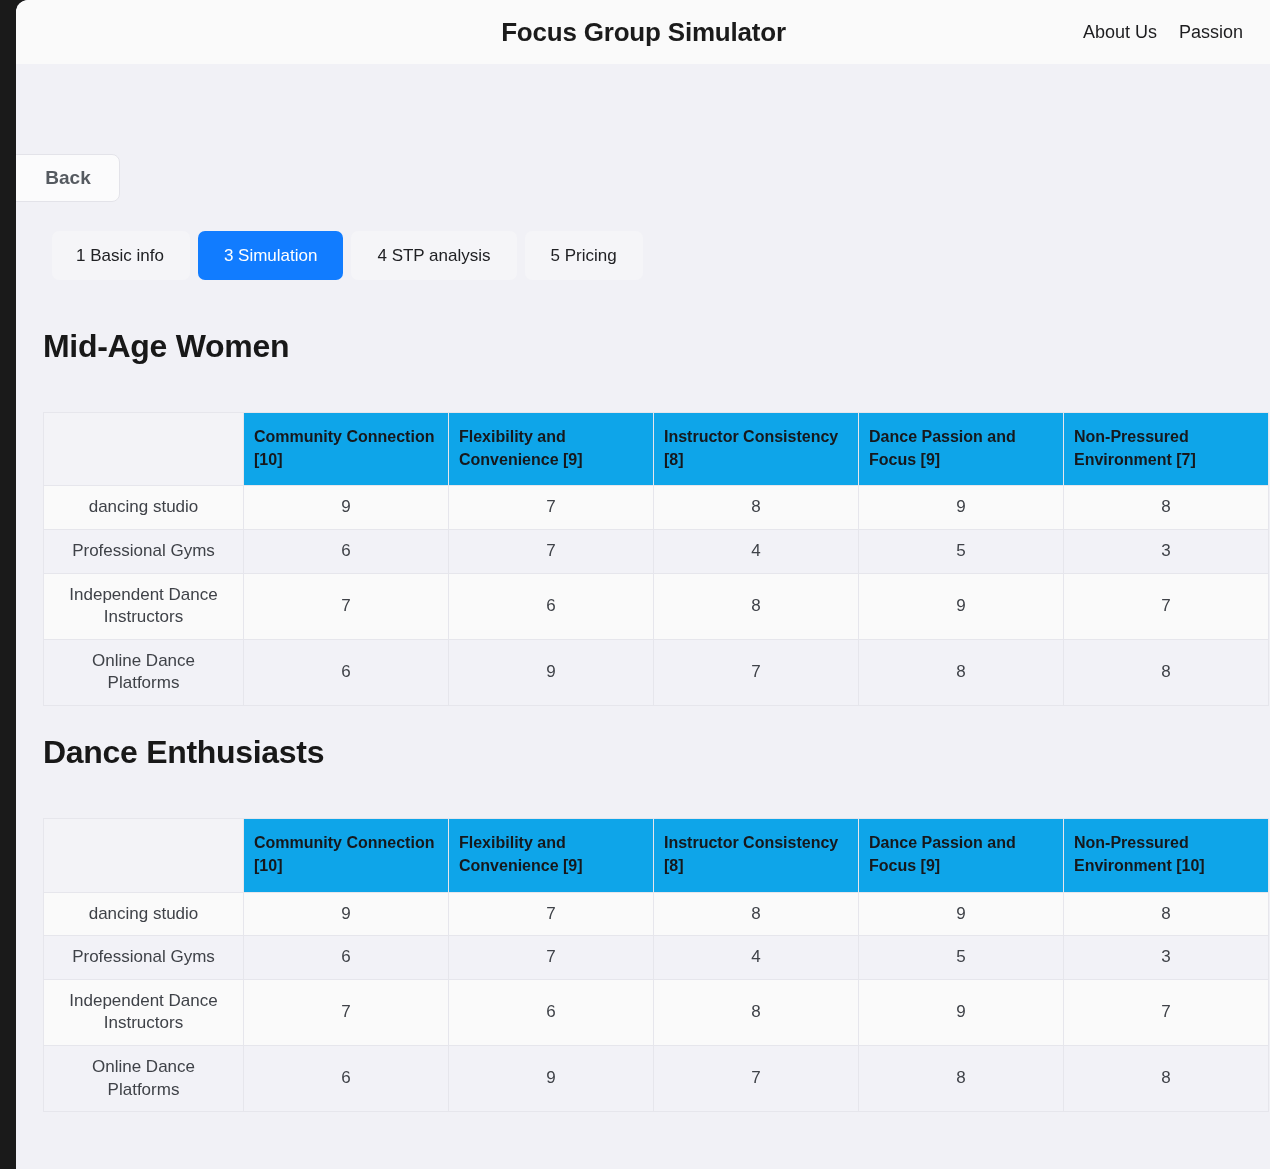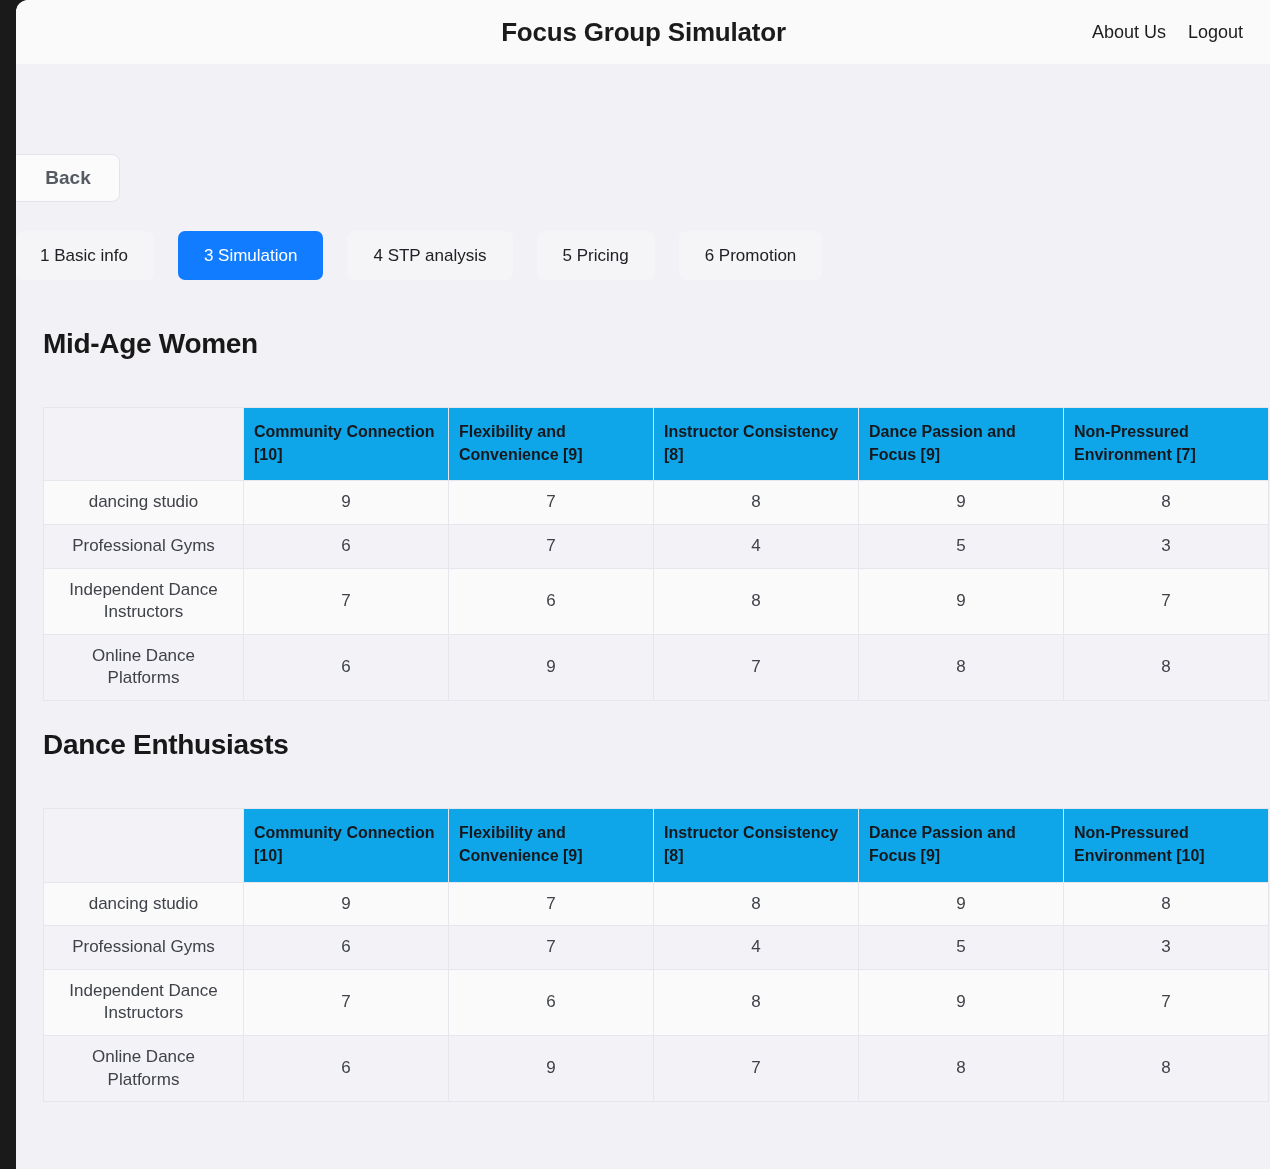--- a/index.html
+++ b/index.html
@@ -72,22 +72,23 @@
     padding-left: 18px;
     cursor: pointer;
   }
 
   
   #tabs {
     position: absolute;
     left: 0; top: 231px;
     display: flex;
     align-items: stretch;
-    gap: 24px;
+    gap: 8px;
     height: 49px;
+    padding-left: 36px;
   }
   .tab {
     background: #f5f5f8;
     border-radius: 7px;
     display: flex;
     align-items: center;
     justify-content: center;
     padding: 0 26px;
     font-size: 17px;
     color: #202124;
@@ -103,21 +104,21 @@
   
   #content {
     position: absolute;
     left: 0; top: 300px;
     width: 1255px;
   }
   .section { margin-bottom: 0; }
   .section-title {
     margin: 0;
     padding: 28px 0 0 27px;
-    font-size: 28px;
+    font-size: 32px;
     font-weight: 700;
     color: #181818;
     letter-spacing: -0.3px;
   }
   .table-wrap {
     margin: 47px 46px 0 27px;
   }
   table.grid {
     width: 100%;
     border-collapse: collapse;
@@ -190,32 +191,31 @@
 </style>
 </head>
 <body>
 
 <div id="app-window">
 
   <div id="topbar">
     <div id="brand-title">Focus Group Simulator</div>
     <div id="topbar-links">
       <span class="nav-link">About Us</span>
-      <span class="nav-link">Logout</span>
+      <span class="nav-link">Passion</span>
     </div>
   </div>
 
   <div id="back-button">Back</div>
 
   <div id="tabs">
     <div class="tab">1 Basic info</div>
     <div class="tab active">3 Simulation</div>
     <div class="tab">4 STP analysis</div>
     <div class="tab">5 Pricing</div>
-    <div class="tab">6 Promotion</div>
   </div>
 
   <div id="content">
 
     <div class="section">
       <h2 class="section-title">Mid-Age Women</h2>
       <div class="table-wrap">
         <table class="grid">
           <colgroup>
             <col class="c0">

